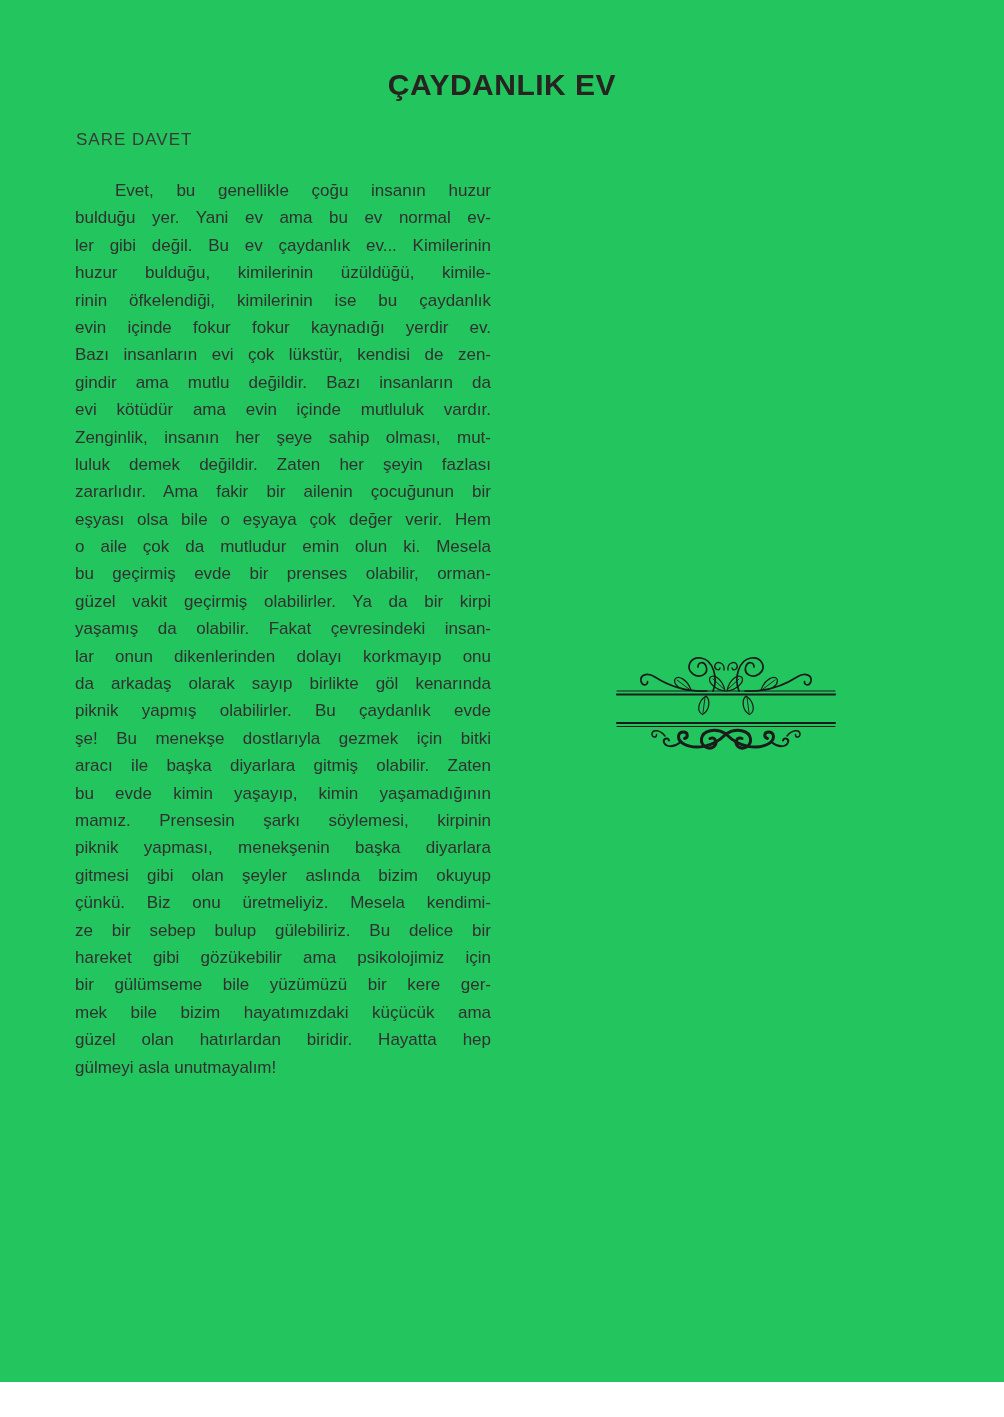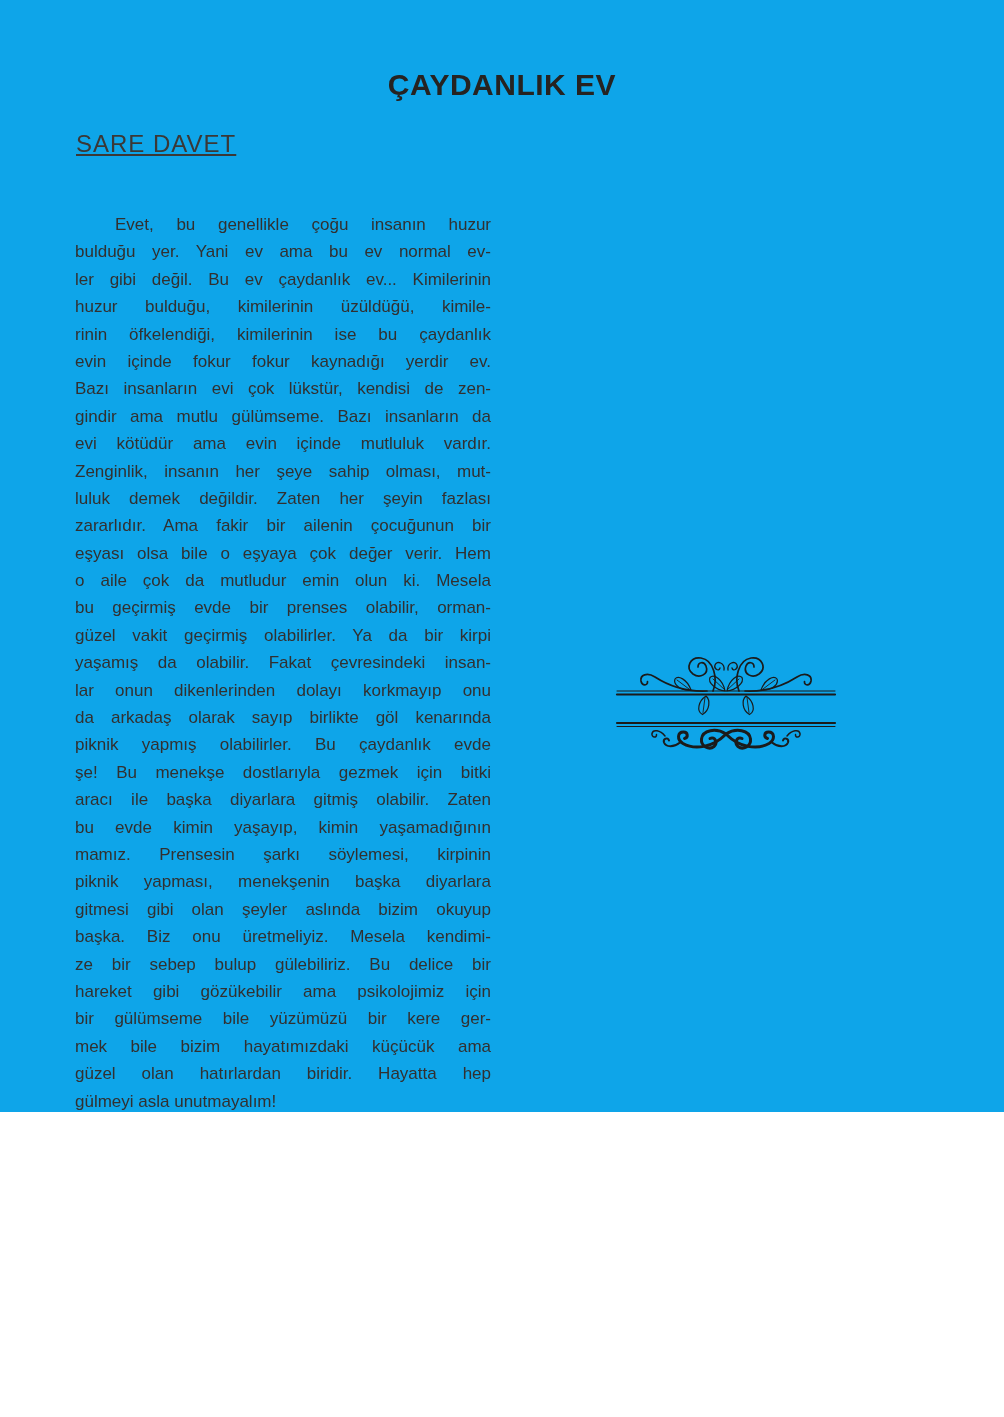--- a/index.html
+++ b/index.html
@@ -3,68 +3,66 @@
 <meta charset="utf-8">
 <style>
   html, body {
     margin: 0;
     padding: 0;
     background: #ffffff;
   }
   .page {
     position: relative;
     width: 1004px;
-    height: 1112px;
-    background: #0ea5e9;
+    height: 1382px;
+    background: #22c55e;
     font-family: "Liberation Sans", sans-serif;
     color: #323030;
     overflow: hidden;
   }
   .page-title {
     position: absolute;
     top: 68px;
     left: 0;
     width: 1004px;
     margin: 0;
     text-align: center;
     font-size: 30px;
     font-weight: bold;
     letter-spacing: 0.5px;
     color: #262321;
   }
   .author {
     position: absolute;
     top: 130px;
     left: 76px;
-    font-size: 24px;
+    font-size: 17px;
     font-weight: 400;
     letter-spacing: 1px;
     color: #3b3836;
-    text-decoration: underline;
   }
   .article-body {
     position: absolute;
     top: 177px;
     left: 75px;
     width: 416px;
     font-size: 17px;
     color: #323030;
   }
   .text-line {
     height: 27.4px;
     line-height: 27.4px;
     text-align: justify;
     text-align-last: justify;
     text-justify: inter-word;
     white-space: normal;
     overflow: visible;
   }
   .text-line:first-child {
     text-indent: 40px;
-    margin-top: 34px;
   }
   .text-line:last-child {
     text-align-last: left;
   }
   .ornament {
     position: absolute;
     top: 650px;
     left: 615px;
     width: 222px;
     height: 108px;
@@ -89,40 +87,40 @@
   <div class="author">SARE DAVET</div>
 
   <div class="article-body">
       <div class="text-line">Evet, bu genellikle çoğu insanın huzur</div>
       <div class="text-line">bulduğu yer. Yani ev ama bu ev normal ev-</div>
       <div class="text-line">ler gibi değil. Bu ev çaydanlık ev... Kimilerinin</div>
       <div class="text-line">huzur bulduğu, kimilerinin üzüldüğü, kimile-</div>
       <div class="text-line">rinin öfkelendiği, kimilerinin ise bu çaydanlık</div>
       <div class="text-line">evin içinde fokur fokur kaynadığı yerdir ev.</div>
       <div class="text-line">Bazı insanların evi çok lükstür, kendisi de zen-</div>
-      <div class="text-line">gindir ama mutlu gülümseme. Bazı insanların da</div>
+      <div class="text-line">gindir ama mutlu değildir. Bazı insanların da</div>
       <div class="text-line">evi kötüdür ama evin içinde mutluluk vardır.</div>
       <div class="text-line">Zenginlik, insanın her şeye sahip olması, mut-</div>
       <div class="text-line">luluk demek değildir. Zaten her şeyin fazlası</div>
       <div class="text-line">zararlıdır. Ama fakir bir ailenin çocuğunun bir</div>
       <div class="text-line">eşyası olsa bile o eşyaya çok değer verir. Hem</div>
       <div class="text-line">o aile çok da mutludur emin olun ki. Mesela</div>
       <div class="text-line">bu geçirmiş evde bir prenses olabilir, orman-</div>
       <div class="text-line">güzel vakit geçirmiş olabilirler. Ya da bir kirpi</div>
       <div class="text-line">yaşamış da olabilir. Fakat çevresindeki insan-</div>
       <div class="text-line">lar onun dikenlerinden dolayı korkmayıp onu</div>
       <div class="text-line">da arkadaş olarak sayıp birlikte göl kenarında</div>
       <div class="text-line">piknik yapmış olabilirler. Bu çaydanlık evde</div>
       <div class="text-line">şe! Bu menekşe dostlarıyla gezmek için bitki</div>
       <div class="text-line">aracı ile başka diyarlara gitmiş olabilir. Zaten</div>
       <div class="text-line">bu evde kimin yaşayıp, kimin yaşamadığının</div>
       <div class="text-line">mamız. Prensesin şarkı söylemesi, kirpinin</div>
       <div class="text-line">piknik yapması, menekşenin başka diyarlara</div>
       <div class="text-line">gitmesi gibi olan şeyler aslında bizim okuyup</div>
-      <div class="text-line">başka. Biz onu üretmeliyiz. Mesela kendimi-</div>
+      <div class="text-line">çünkü. Biz onu üretmeliyiz. Mesela kendimi-</div>
       <div class="text-line">ze bir sebep bulup gülebiliriz. Bu delice bir</div>
       <div class="text-line">hareket gibi gözükebilir ama psikolojimiz için</div>
       <div class="text-line">bir gülümseme bile yüzümüzü bir kere ger-</div>
       <div class="text-line">mek bile bizim hayatımızdaki küçücük ama</div>
       <div class="text-line">güzel olan hatırlardan biridir. Hayatta hep</div>
       <div class="text-line">gülmeyi asla unutmayalım!</div>
     </div>
 
   <div class="ornament">
     <svg viewBox="0 0 222 108" width="222" height="108" xmlns="http://www.w3.org/2000/svg">

